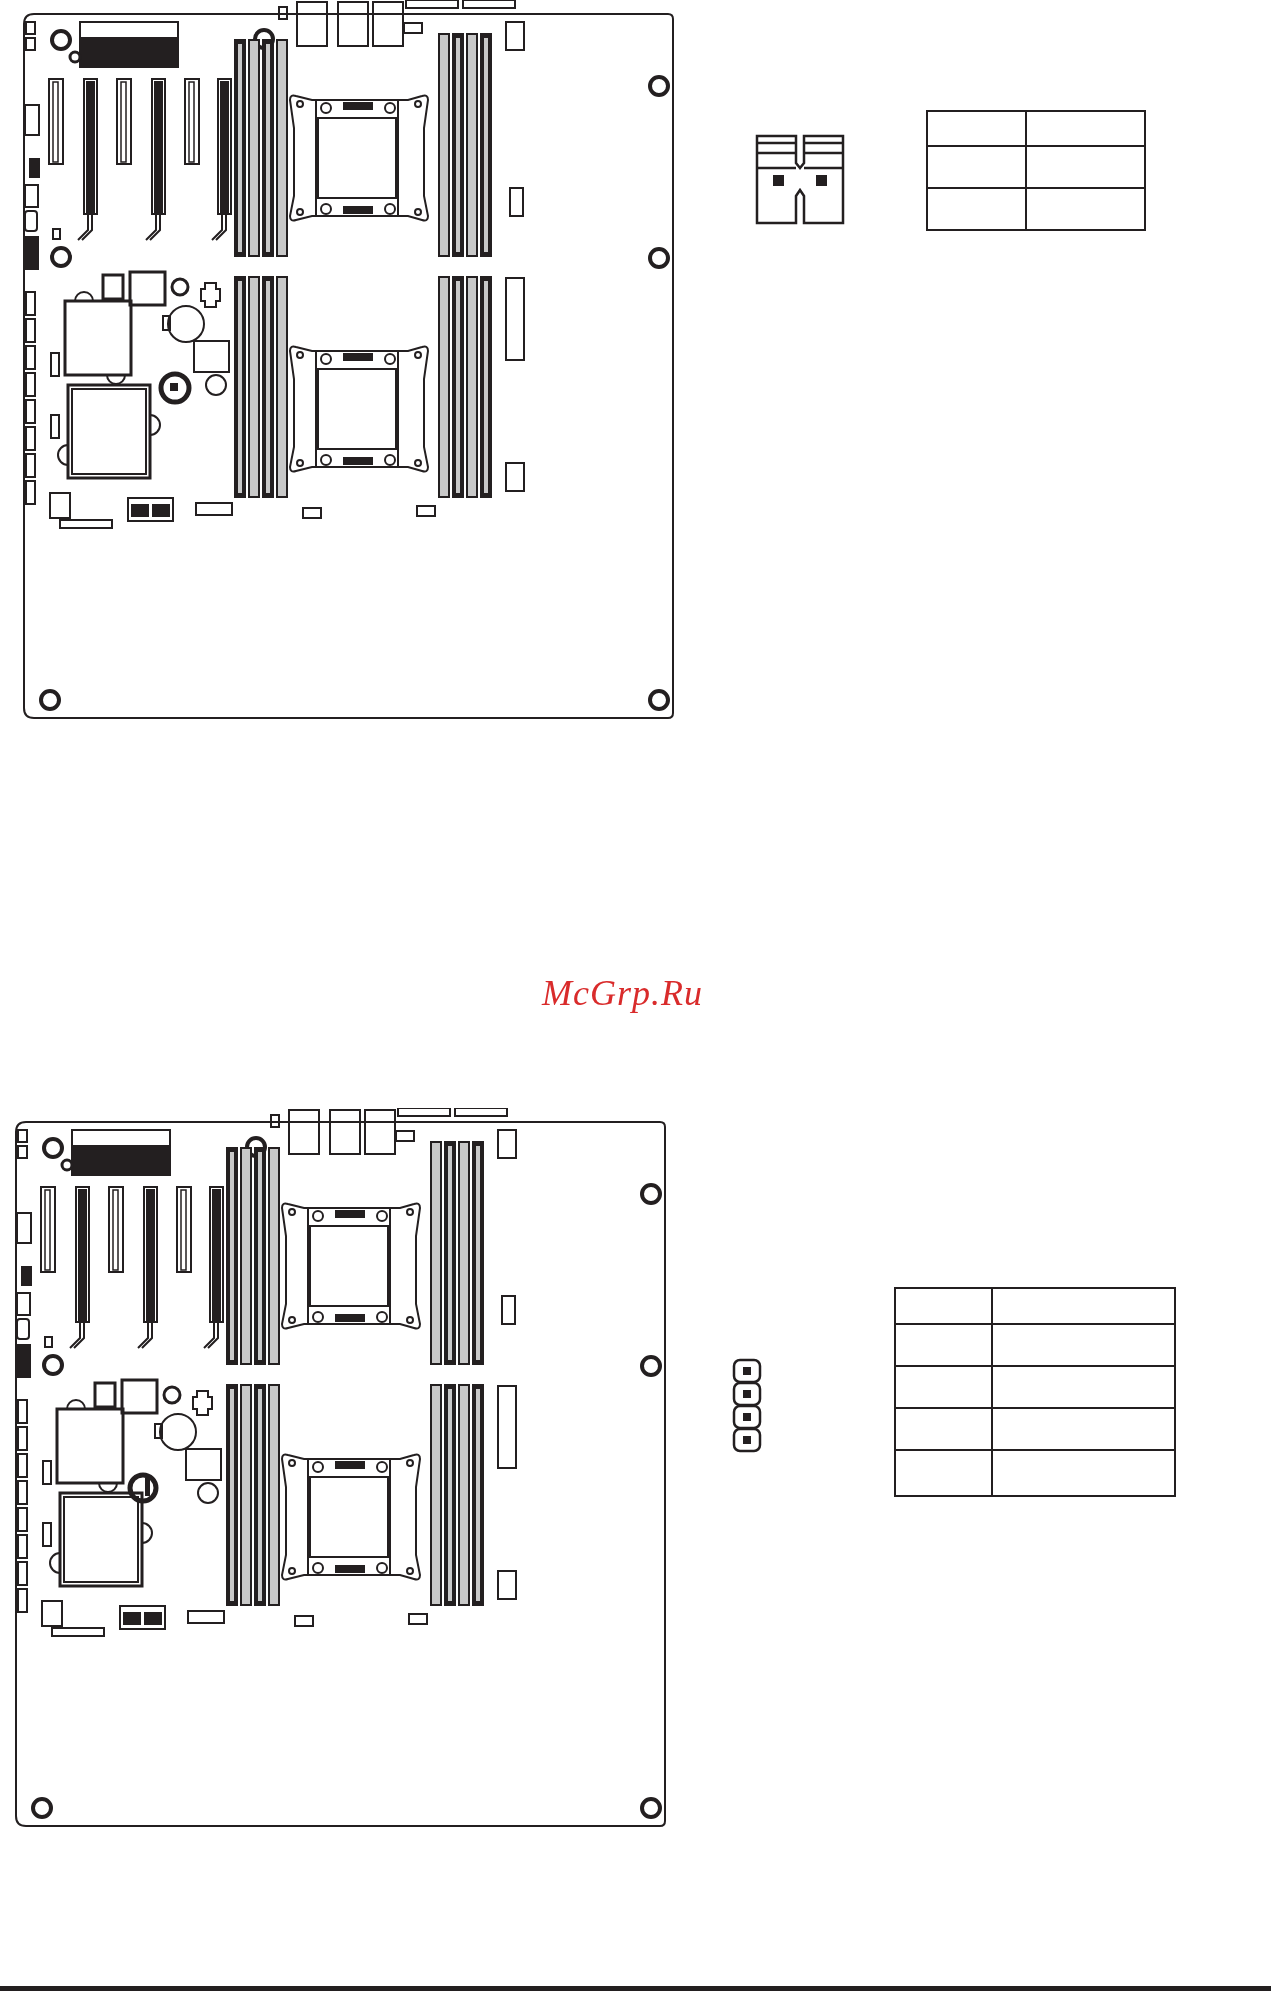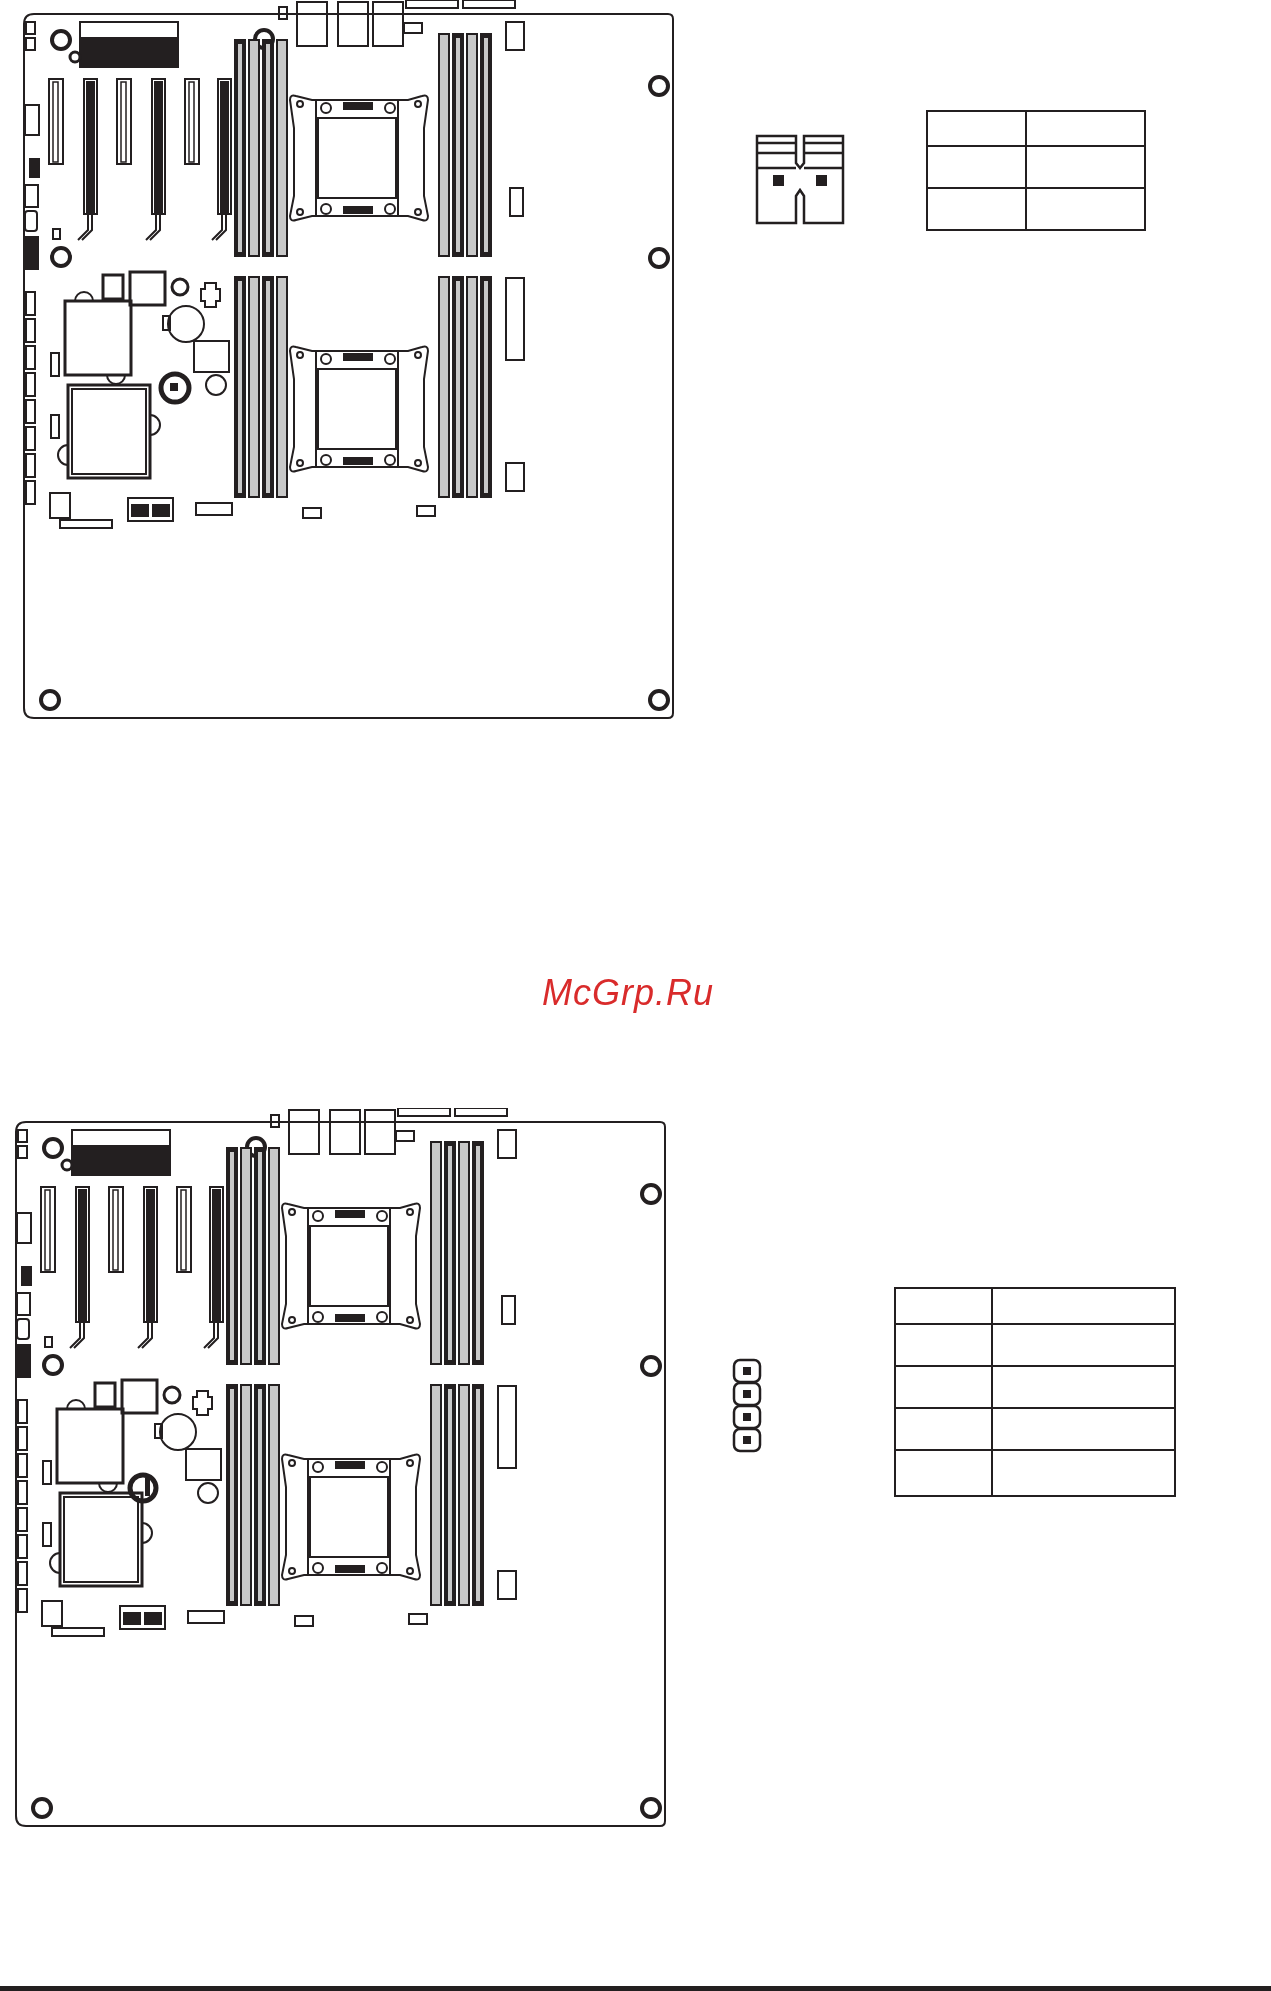--- a/index.html
+++ b/index.html
@@ -2,21 +2,21 @@
 <html><head>
 <meta charset="utf-8">
 <style>
   html,body{margin:0;padding:0;background:#fff;}
   body{width:1271px;height:1991px;position:relative;overflow:hidden;font-family:"DejaVu Sans",sans-serif;}
   .abs{position:absolute;}
   .board{position:absolute;}
   .board svg{display:block;}
   table.doc{position:absolute;border-collapse:collapse;}
   table.doc td{border:2px solid #231f20;padding:0;}
-  .watermark{position:absolute;color:#d92b2b;font-family:Liberation Sans, sans-serif;font-style:italic;font-size:36px;letter-spacing:1px;}
+  .watermark{position:absolute;color:#d92b2b;font-family:Liberation Serif, serif;font-style:italic;font-size:36px;letter-spacing:1px;}
   .rule{position:absolute;left:0;width:1271px;height:5px;background:#231f20;}
 </style>
 </head>
 <body>
 
 <div class="board" style="left:20px;top:0px;">
   <svg width="660" height="725" viewBox="0 0 660 725">
     <g fill="none" stroke="#231f20" stroke-width="2">
 
       <path d="M14 14 H648 Q653 14 653 19 V713 Q653 718 648 718 H14 Q4 718 4 708 V24 Q4 14 14 14 Z"></path>

